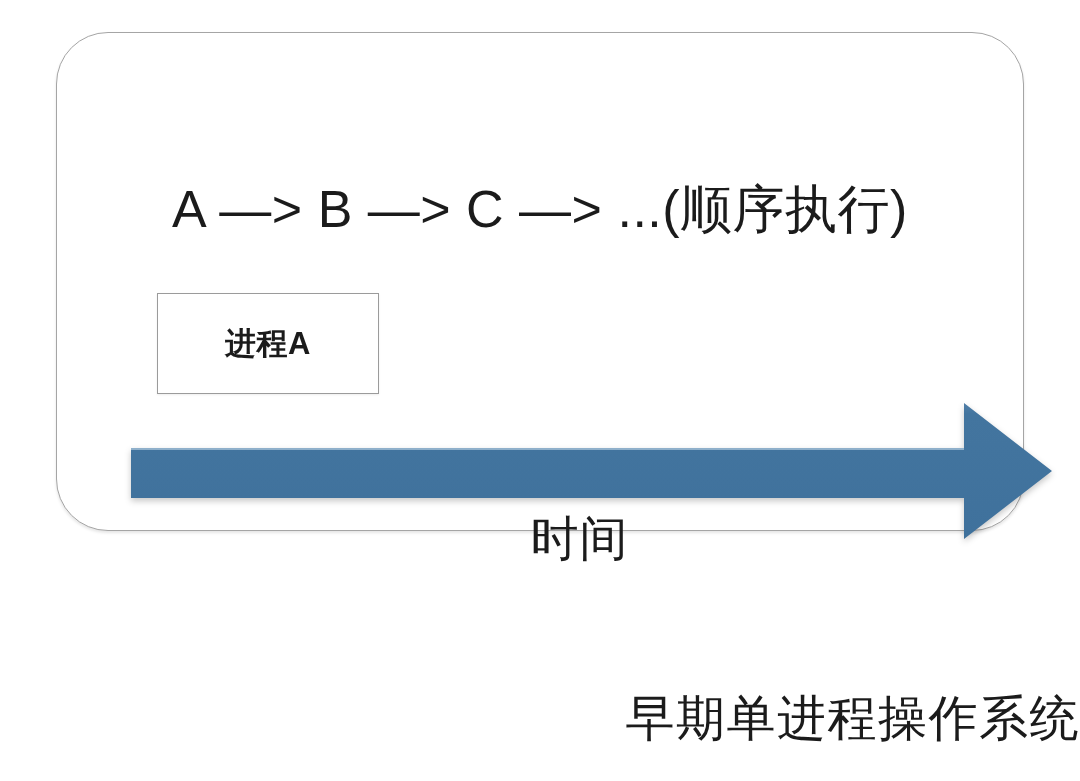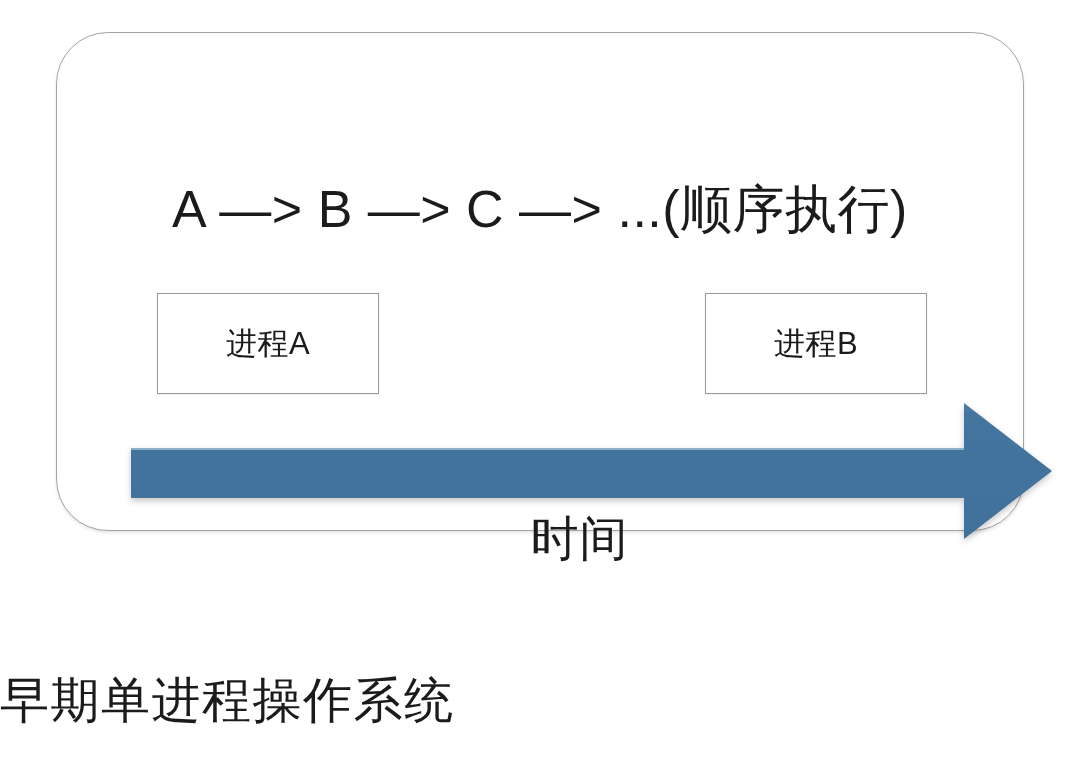--- a/index.html
+++ b/index.html
@@ -59,20 +59,21 @@
   .process-box {
     width: 222px;
     height: 101px;
     border: 1.6px solid #9b9b9b;
     background: #ffffff;
     box-sizing: border-box;
     display: flex;
     align-items: center;
     justify-content: center;
     box-shadow: 0 1px 2px rgba(0,0,0,0.07);
+    font-weight: bold;
   }
   .process-box .process-label {
     font-size: 31px;
     color: #1b1b1b;
     line-height: 1;
     letter-spacing: 0.5px;
   }
 
   
   .time-arrow {
@@ -94,23 +95,23 @@
     font-size: 48px;
     line-height: 56px;
     color: #1b1b1b;
     letter-spacing: 1px;
   }
 
   
   .caption {
     position: absolute;
     left: 0;
-    top: 670px;
+    top: 688px;
     width: 1080px;
-    text-align: left;
+    text-align: right;
     font-size: 49px;
     line-height: 60px;
     color: #1b1b1b;
     letter-spacing: 1.5px;
   }
 
   
   .watermark {
     position: absolute;
     right: 16px;
@@ -130,23 +131,20 @@
   <div class="outer-frame">
 
     <div class="sequence-text">A —&gt; B —&gt; C —&gt; ...(顺序执行)</div>
 
     <div class="process-row">
 
       <div class="process-box">
         <span class="process-label">进程A</span>
       </div>
 
-      <div class="process-box">
-        <span class="process-label">进程B</span>
-      </div>
 
 
     </div>
 
     <div class="time-arrow">
       <svg viewBox="0 0 926 144" preserveAspectRatio="none" aria-hidden="true">
         <defs>
           <linearGradient id="arrowGrad" x1="0" y1="0" x2="0" y2="1">
             <stop offset="0" stop-color="#517fa8"></stop>
             <stop offset="0.08" stop-color="#43759f"></stop>

